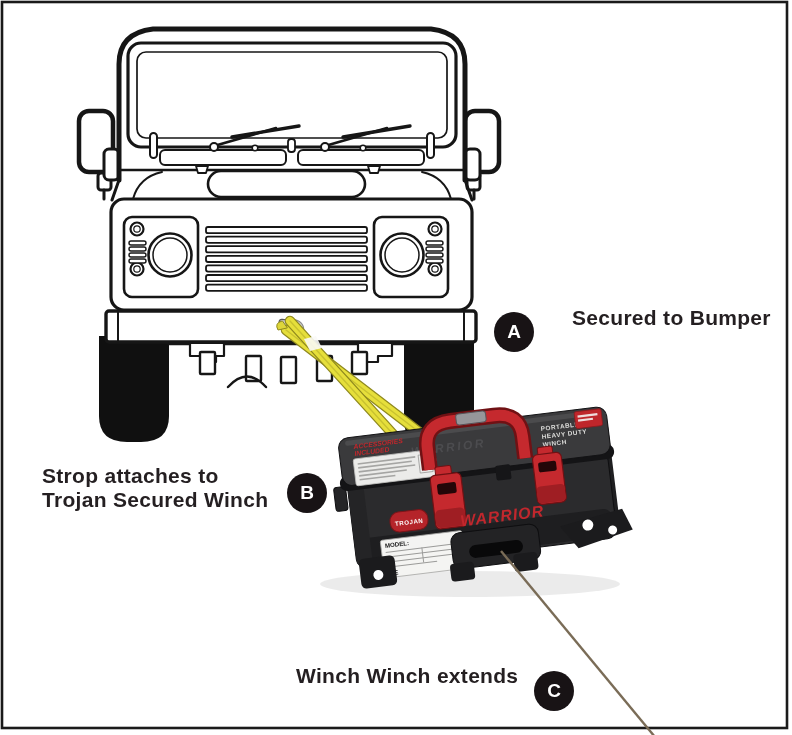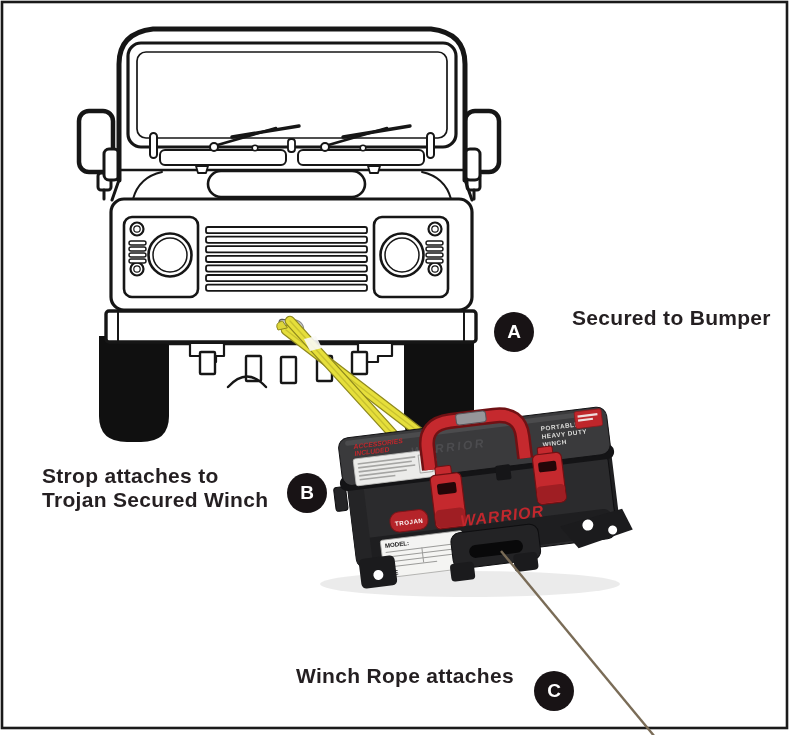--- a/index.html
+++ b/index.html
@@ -261,19 +261,19 @@
 
   <div class="callout-text" style="left:42px;top:464px;">
     <div>Strop attaches to</div>
     <div>Trojan Secured Winch</div>
   </div>
   <div class="callout-bubble" style="left:287px;top:473px;">
     <span>B</span>
   </div>
 
   <div class="callout-text" style="left:296px;top:664px;">
-    <div>Winch Rope attaches</div>
+    <div>Winch Winch extends</div>
   </div>
   <div class="callout-bubble" style="left:534px;top:671px;">
     <span>C</span>
   </div>
 
 </div>
 
 </body></html>

